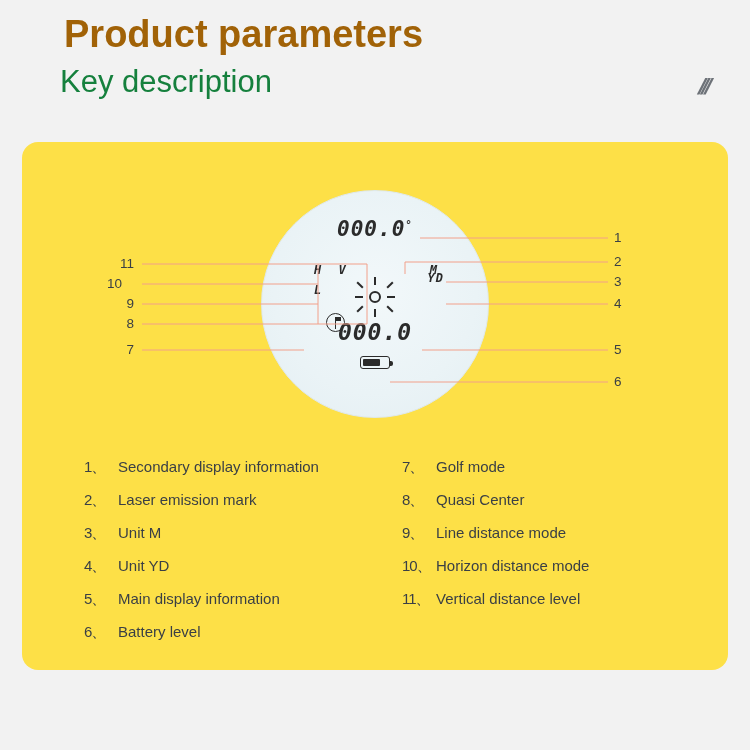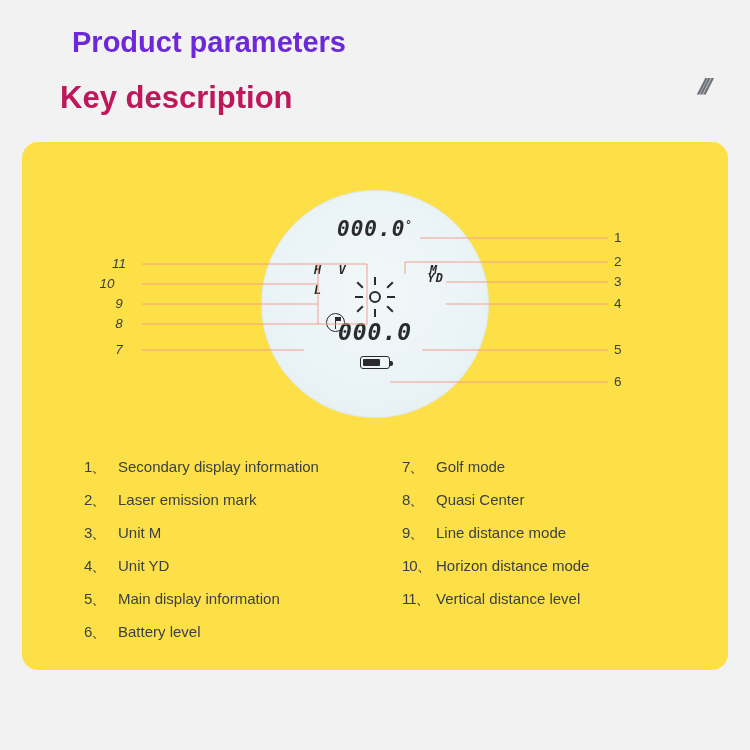--- a/index.html
+++ b/index.html
@@ -14,31 +14,31 @@
   }
 
   
   .header {
     position: absolute;
     left: 60px;
     top: 8px;
     width: 640px;
   }
   .title-main {
-    font-size: 29px;
-    font-weight: bold;
-    color: #6d28d9;
+    font-size: 38px;
+    font-weight: bold;
+    color: #a16207;
     letter-spacing: 0px;
     line-height: 44px;
-    margin: 12px;
+    margin: 4px;
   }
   .title-sub {
     font-size: 31px;
-    font-weight: bold;
-    color: #be185d;
+    font-weight: normal;
+    color: #15803d;
     line-height: 44px;
     margin: 0;
     margin-top: 2px;
   }
   .slashes {
     position: absolute;
     right: -8px;
     top: 66px;
     font-size: 22px;
     font-weight: bold;
@@ -232,21 +232,21 @@
     width: 706px;
     height: 300px;
     pointer-events: none;
   }
   .cnum {
     position: absolute;
     font-size: 13.5px;
     color: #3a3f45;
     font-family: "Liberation Sans", sans-serif;
   }
-  .cnum.left { text-align: center; width: 30px; font-style: italic; }
+  .cnum.left { text-align: right; width: 30px; }
   .cnum.right { text-align: left; width: 30px; }
 
   
   .legend {
     position: absolute;
     left: 62px;
     top: 308px;
     width: 600px;
     display: flex;
     gap: 0px;

